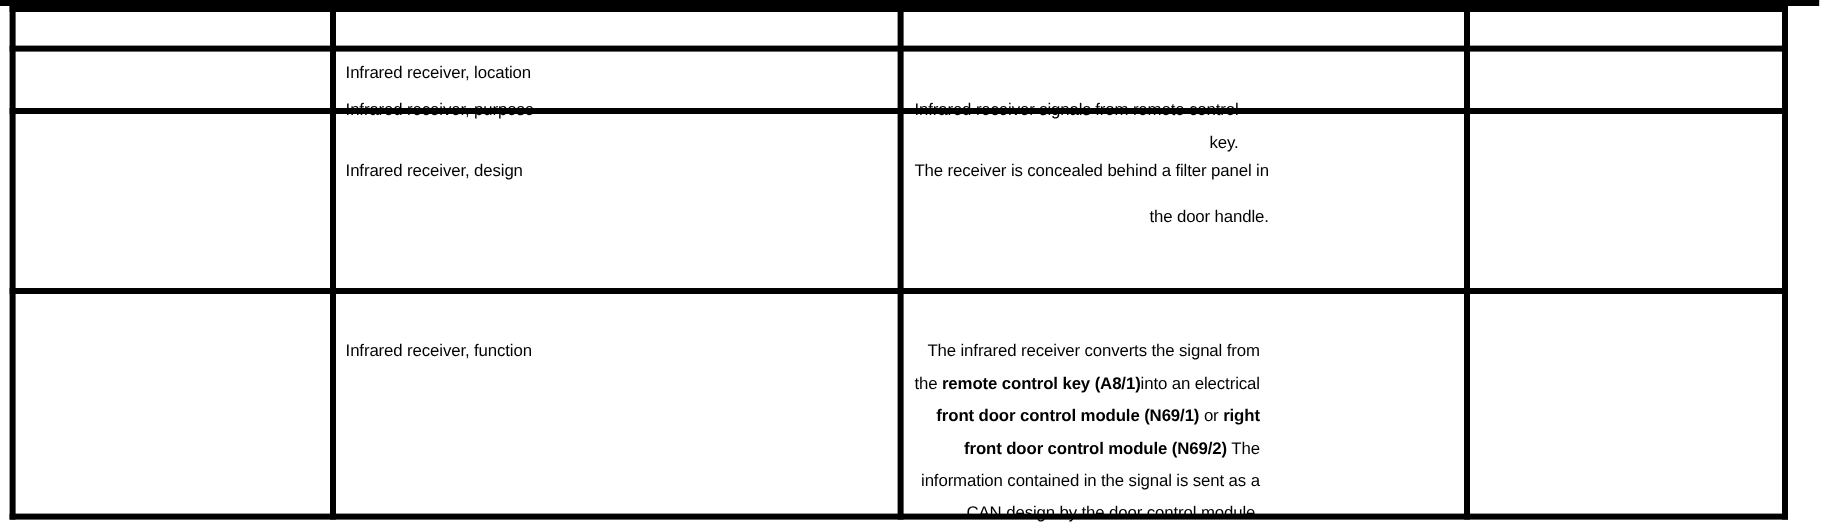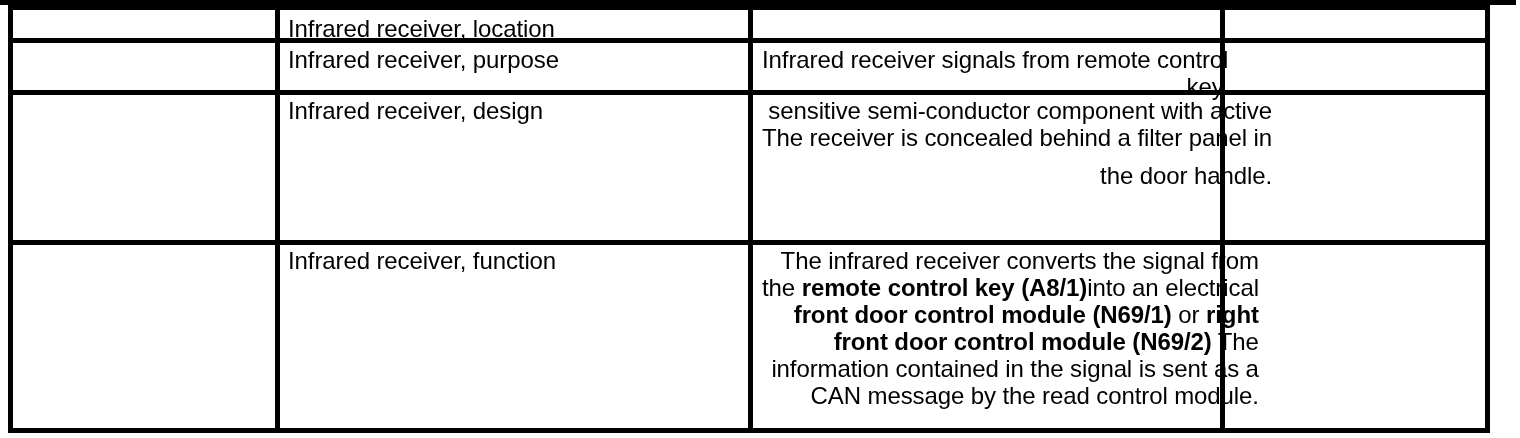--- a/index.html
+++ b/index.html
@@ -66,25 +66,26 @@
   }
   .hrule.h0 { top: 0px; }
   .hrule.h1 { top: 33px; }
   .hrule.h2 { top: 85px; }
   .hrule.h3 { top: 235px; }
   .hrule.h4 { top: 423px; }
 
   
   .cell {
     position: absolute;
-    font-size: 24px;
+    font-size: 14px;
     line-height: 27px;
     letter-spacing: -0.1px;
     white-space: nowrap;
     overflow: visible;
+    margin-top: 32px;
   }
   .cell .ln { display: block; height: 27px; }
   .cell .ln.gap { margin-top: 11px; }
   .cell b { font-weight: 700; }
 
   
   .c2 { left: 280px; }
   
   .c3 { left: 754px; text-align: right; }
 
@@ -123,31 +124,30 @@
     </div>
     <div class="cell c3 r2">
         <span class="ln"><span>Infrared receiver signals from remote control</span></span>
         <span class="ln"><span>key.</span></span>
       </div>
 
     <div class="cell c2 r3">
       <span class="ln">Infrared receiver, design</span>
     </div>
     <div class="cell c3 r3">
-        <span class="ln"><span>sensitive semi-conductor component with active</span></span>
         <span class="ln"><span>The receiver is concealed behind a filter panel in</span></span>
         <span class="ln gap"><span>the door handle.</span></span>
       </div>
 
     <div class="cell c2 r4">
       <span class="ln">Infrared receiver, function</span>
     </div>
     <div class="cell c3 r4">
         <span class="ln"><span>The infrared receiver converts the signal from</span></span>
         <span class="ln"><span>the </span><b>remote control key (A8/1)</b><span>into an electrical</span></span>
         <span class="ln"><b>front door control module (N69/1)</b><span> or </span><b>right</b></span>
         <span class="ln"><b>front door control module (N69/2)</b><span> The</span></span>
         <span class="ln"><span>information contained in the signal is sent as a</span></span>
-        <span class="ln"><span>CAN message by the read control module.</span></span>
+        <span class="ln"><span>CAN design by the door control module.</span></span>
       </div>
 
   </div>
 </div>
 
 </body></html>

